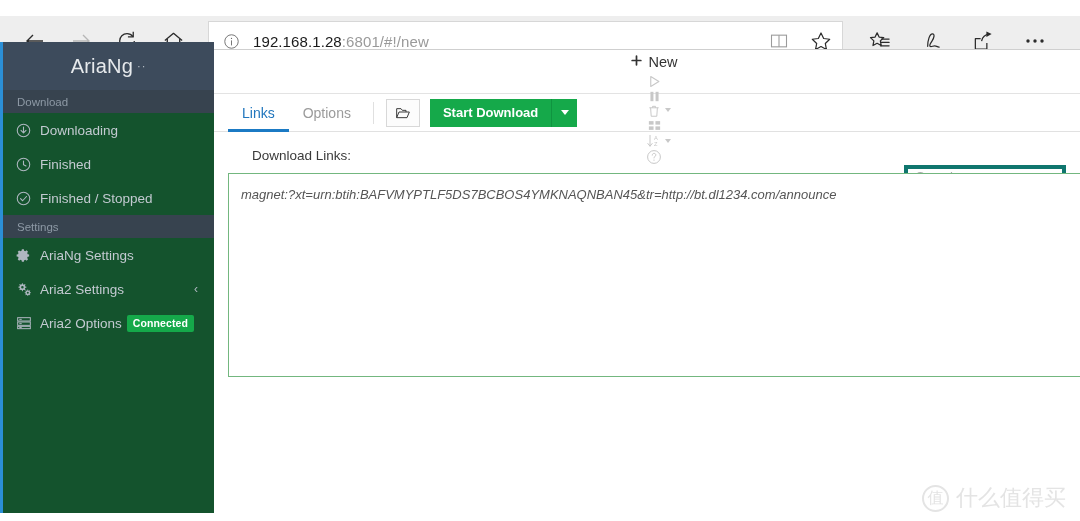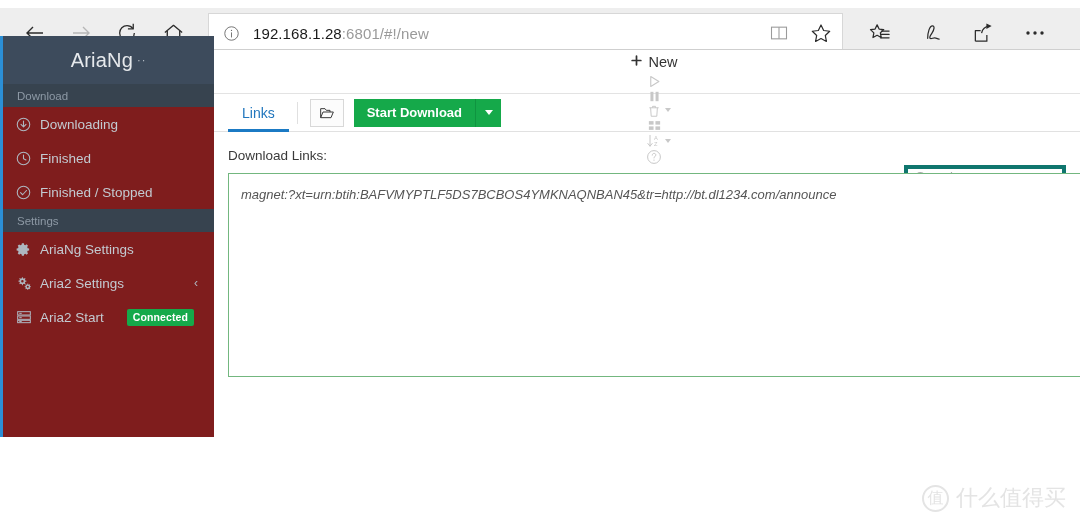--- a/index.html
+++ b/index.html
@@ -6,21 +6,21 @@
   html, body {
     width: 1080px; height: 521px;
     font-family: "Liberation Sans", sans-serif;
     background: #ffffff;
     overflow: hidden;
   }
   #app { position: relative; width: 1080px; height: 521px; }
 
   
   .browser-bar {
-    position: absolute; top: 8px; left: 0; width: 1080px; height: 50px;
+    position: absolute; top: 16px; left: 0; width: 1080px; height: 50px;
     background: #eeeeee;
     display: flex; align-items: center;
   }
   .nav-btns { display: flex; align-items: center; padding-left: 12px; }
   .nav-btn {
     width: 46px; height: 44px;
     display: flex; align-items: center; justify-content: center;
     color: #2b2b2b;
   }
   .nav-btn.disabled { color: #b6b6b6; }
@@ -55,23 +55,23 @@
     display: flex; align-items: center; justify-content: center;
     color: #2b2b2b;
   }
   .browser-bottom-line {
     position: absolute; top: 49px; left: 0; width: 1080px; height: 1px;
     background: #cfcfcf;
   }
 
   
   .sidebar {
-    position: absolute; top: 36px; left: 0;
-    width: 214px; height: 401px;
-    background: #7f1d1d;
+    position: absolute; top: 42px; left: 0;
+    width: 214px; height: 471px;
+    background: #14532d;
     border-left: 3px solid #2b8fd6;
   }
   .brand {
     height: 48px; display: flex; align-items: center; justify-content: center;
     color: #e6e9ec; font-size: 20px; letter-spacing: 0.2px;
     background: #3d4b5c;
   }
   .brand .sup { font-size: 11px; margin-left: 4px; color: #b9c0c8; letter-spacing: 1px;}
   .sb-section {
     height: 23px; display: flex; align-items: center;
@@ -169,21 +169,21 @@
     background: #15a94a; width: 26px;
     display: flex; align-items: center; justify-content: center;
     border-left: 1px solid #0f9440;
   }
   .start-dl .drop i {
     border-left: 4px solid transparent; border-right: 4px solid transparent;
     border-top: 5px solid #fff; display: block;
   }
 
   .content { padding: 16px 14px 0 14px; }
-  .field-label { font-size: 13.5px; color: #3a3a3a; margin-bottom: 10px; }
+  .field-label { font-size: 13.5px; color: #3a3a3a; margin-bottom: 10px; margin-left: 24px; }
   .links-area {
     position: relative;
     width: 900px; height: 204px;
     border: 1px solid #73b77f;
     background: #ffffff;
     font-style: italic;
   }
   .links-area .txt {
     padding: 12px 30px 0 12px;
     font-size: 13px; color: #555; line-height: 18px;
@@ -358,21 +358,21 @@
 
     <div class="sb-item">
       <span class="sb-ico">
         <svg width="16" height="16" viewBox="0 0 24 24" fill="none" stroke="currentColor" stroke-width="1.5">
           <rect x="2.5" y="4" width="19" height="5"></rect>
           <rect x="2.5" y="10.5" width="19" height="5"></rect>
           <rect x="2.5" y="17" width="19" height="3.5"></rect>
           <path d="M5.5 6.5 H8 M5.5 13 H8 M5.5 18.7 H8" stroke-linecap="round"></path>
         </svg>
       </span>
-      <span class="sb-label">Aria2 Start</span>
+      <span class="sb-label">Aria2 Options</span>
       <span class="badge-connected">Connected</span>
     </div>
   </div>
 
   <div class="main">
 
     <div class="app-toolbar">
       <div class="btn-new">
         <span>
           <svg width="13" height="13" viewBox="0 0 24 24" fill="none" stroke="currentColor" stroke-width="3.2" stroke-linecap="round">
@@ -435,20 +435,23 @@
       <div class="search-box">
         <input type="text" placeholder="Search" style="">
 
       </div>
     </div>
 
     <div class="tabs-row">
       <div class="tab active">
         <span>Links</span>
       </div>
+      <div class="tab">
+        <span>Options</span>
+      </div>
       <div class="tabs-sep"></div>
       <div class="folder-btn">
         <svg width="16" height="16" viewBox="0 0 24 24" fill="none" stroke="currentColor" stroke-width="1.5" stroke-linejoin="round">
           <path d="M2.5 19 V5.5 H9 L11 8 H16.5 V10.5"></path>
           <path d="M2.5 19 L6 10.5 H21.5 L18 19 Z"></path>
         </svg>
       </div>
       <div class="start-dl">
         <div class="lbl">Start Download</div>
         <div class="drop">

